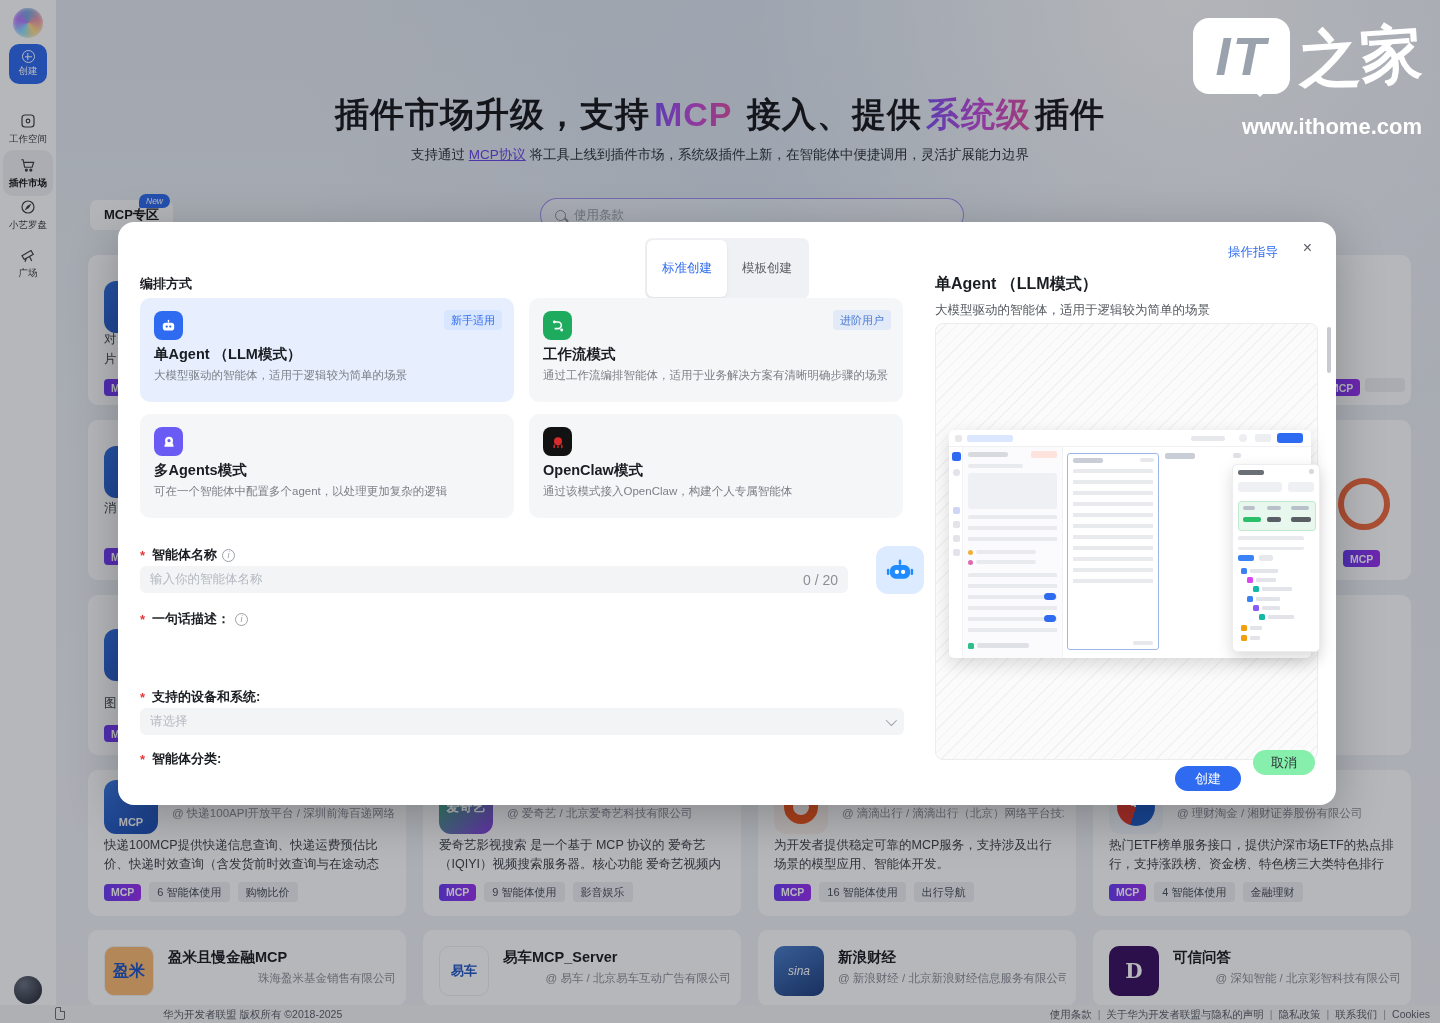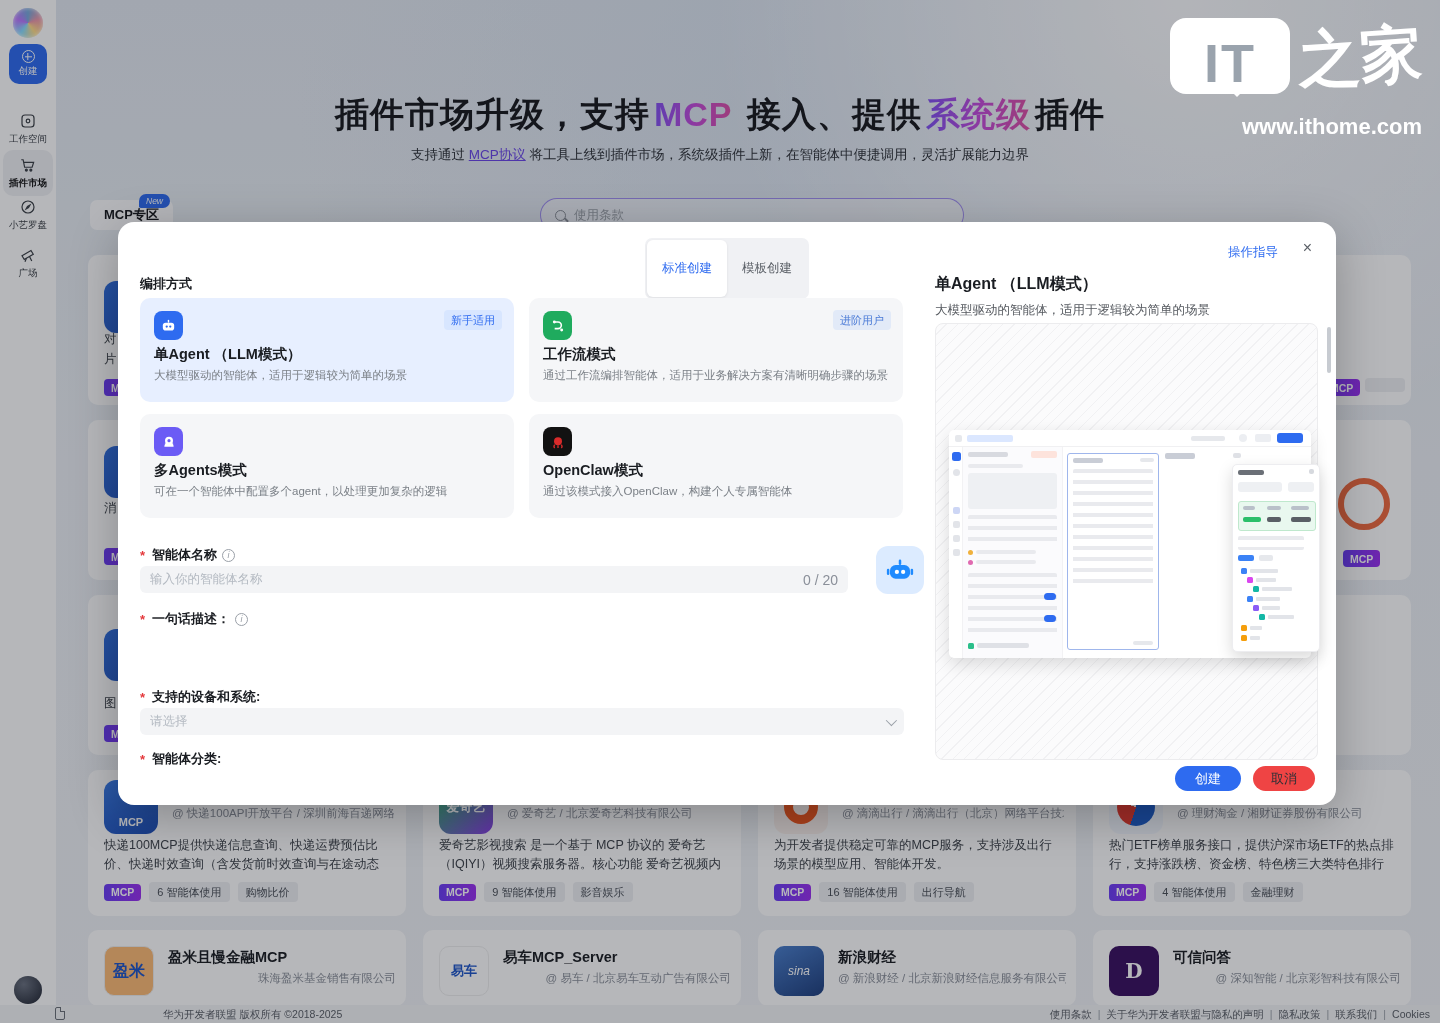--- a/index.html
+++ b/index.html
@@ -106,25 +106,25 @@
   .mini .rail { position:absolute; left:0; top:17px; bottom:0; width:14px; border-right:1px solid #f2f2f4; }
   .mini .lpanel { position:absolute; left:14px; top:17px; bottom:0; width:100px; border-right:1px solid #f2f2f4; background:#fbfbfd;}
   .mini .doc { position:absolute; left:118px; top:23px; width:92px; bottom:8px; border:1px solid #9fb6ec; border-radius:3px; background:#fff; }
   .fpanel { position:absolute; left:296px; top:140px; width:88px; height:188px; background:#fff; border:1px solid #ededf0; border-radius:5px; box-shadow:0 6px 16px rgba(0,0,0,.15); }
   .gtable { position:absolute; left:5px; top:36px; width:78px; height:30px; background:#e9f8ef; border:1px solid #bfe8cd; border-radius:3px; }
   .tree-sq { width:6px; height:6px; border-radius:1.5px; display:inline-block; margin-right:3px; }
   .tree-row { position:absolute; height:7px; display:flex; align-items:center; }
   .tree-bar { height:4px; background:#e2e4e9; border-radius:1px; }
   .m-btn { position:absolute; height:25px; border-radius:13px; font-size:13px; display:flex; align-items:center; justify-content:center; cursor:pointer; }
   .btn-create { left:1057px; top:544px; width:66px; background:#2e6bf0; color:#fff; }
-  .btn-cancel { left:1135px; top:544px; width:62px; background:#ef4444; color:#2c3036; }
+  .btn-cancel { left:1135px; top:528px; width:62px; background:#86efac; color:#2c3036; }
   
   .wm { position:absolute; right:18px; top:18px; z-index:8; text-align:right; }
   .wm-row { display:flex; align-items:flex-start; justify-content:flex-end; gap:8px; }
-  .wm-bubble { width:120px; height:76px; background:#fff; border-radius:16px; position:relative; display:flex; align-items:flex-end; justify-content:center; }
+  .wm-bubble { width:97px; height:76px; background:#fff; border-radius:16px; position:relative; display:flex; align-items:center; justify-content:center;font-style:italic; }
   .wm-bubble::after { content:""; position:absolute; left:58px; bottom:-12px; border:9px solid transparent; border-top-color:#fff; }
   .wm-it { font-size:54px; font-weight:bold; color:#9aa3ad; letter-spacing:2px; }
   .wm-zj { font-family:"DejaVu Serif", serif; font-size:62px; font-weight:bold; color:#fff; transform:rotate(-4deg); line-height:78px; }
   .wm-url { margin-top:18px; font-size:22px; font-weight:bold; color:#fff; }
 </style>
 </head>
 <body>
 
 <div id="stage">
 

